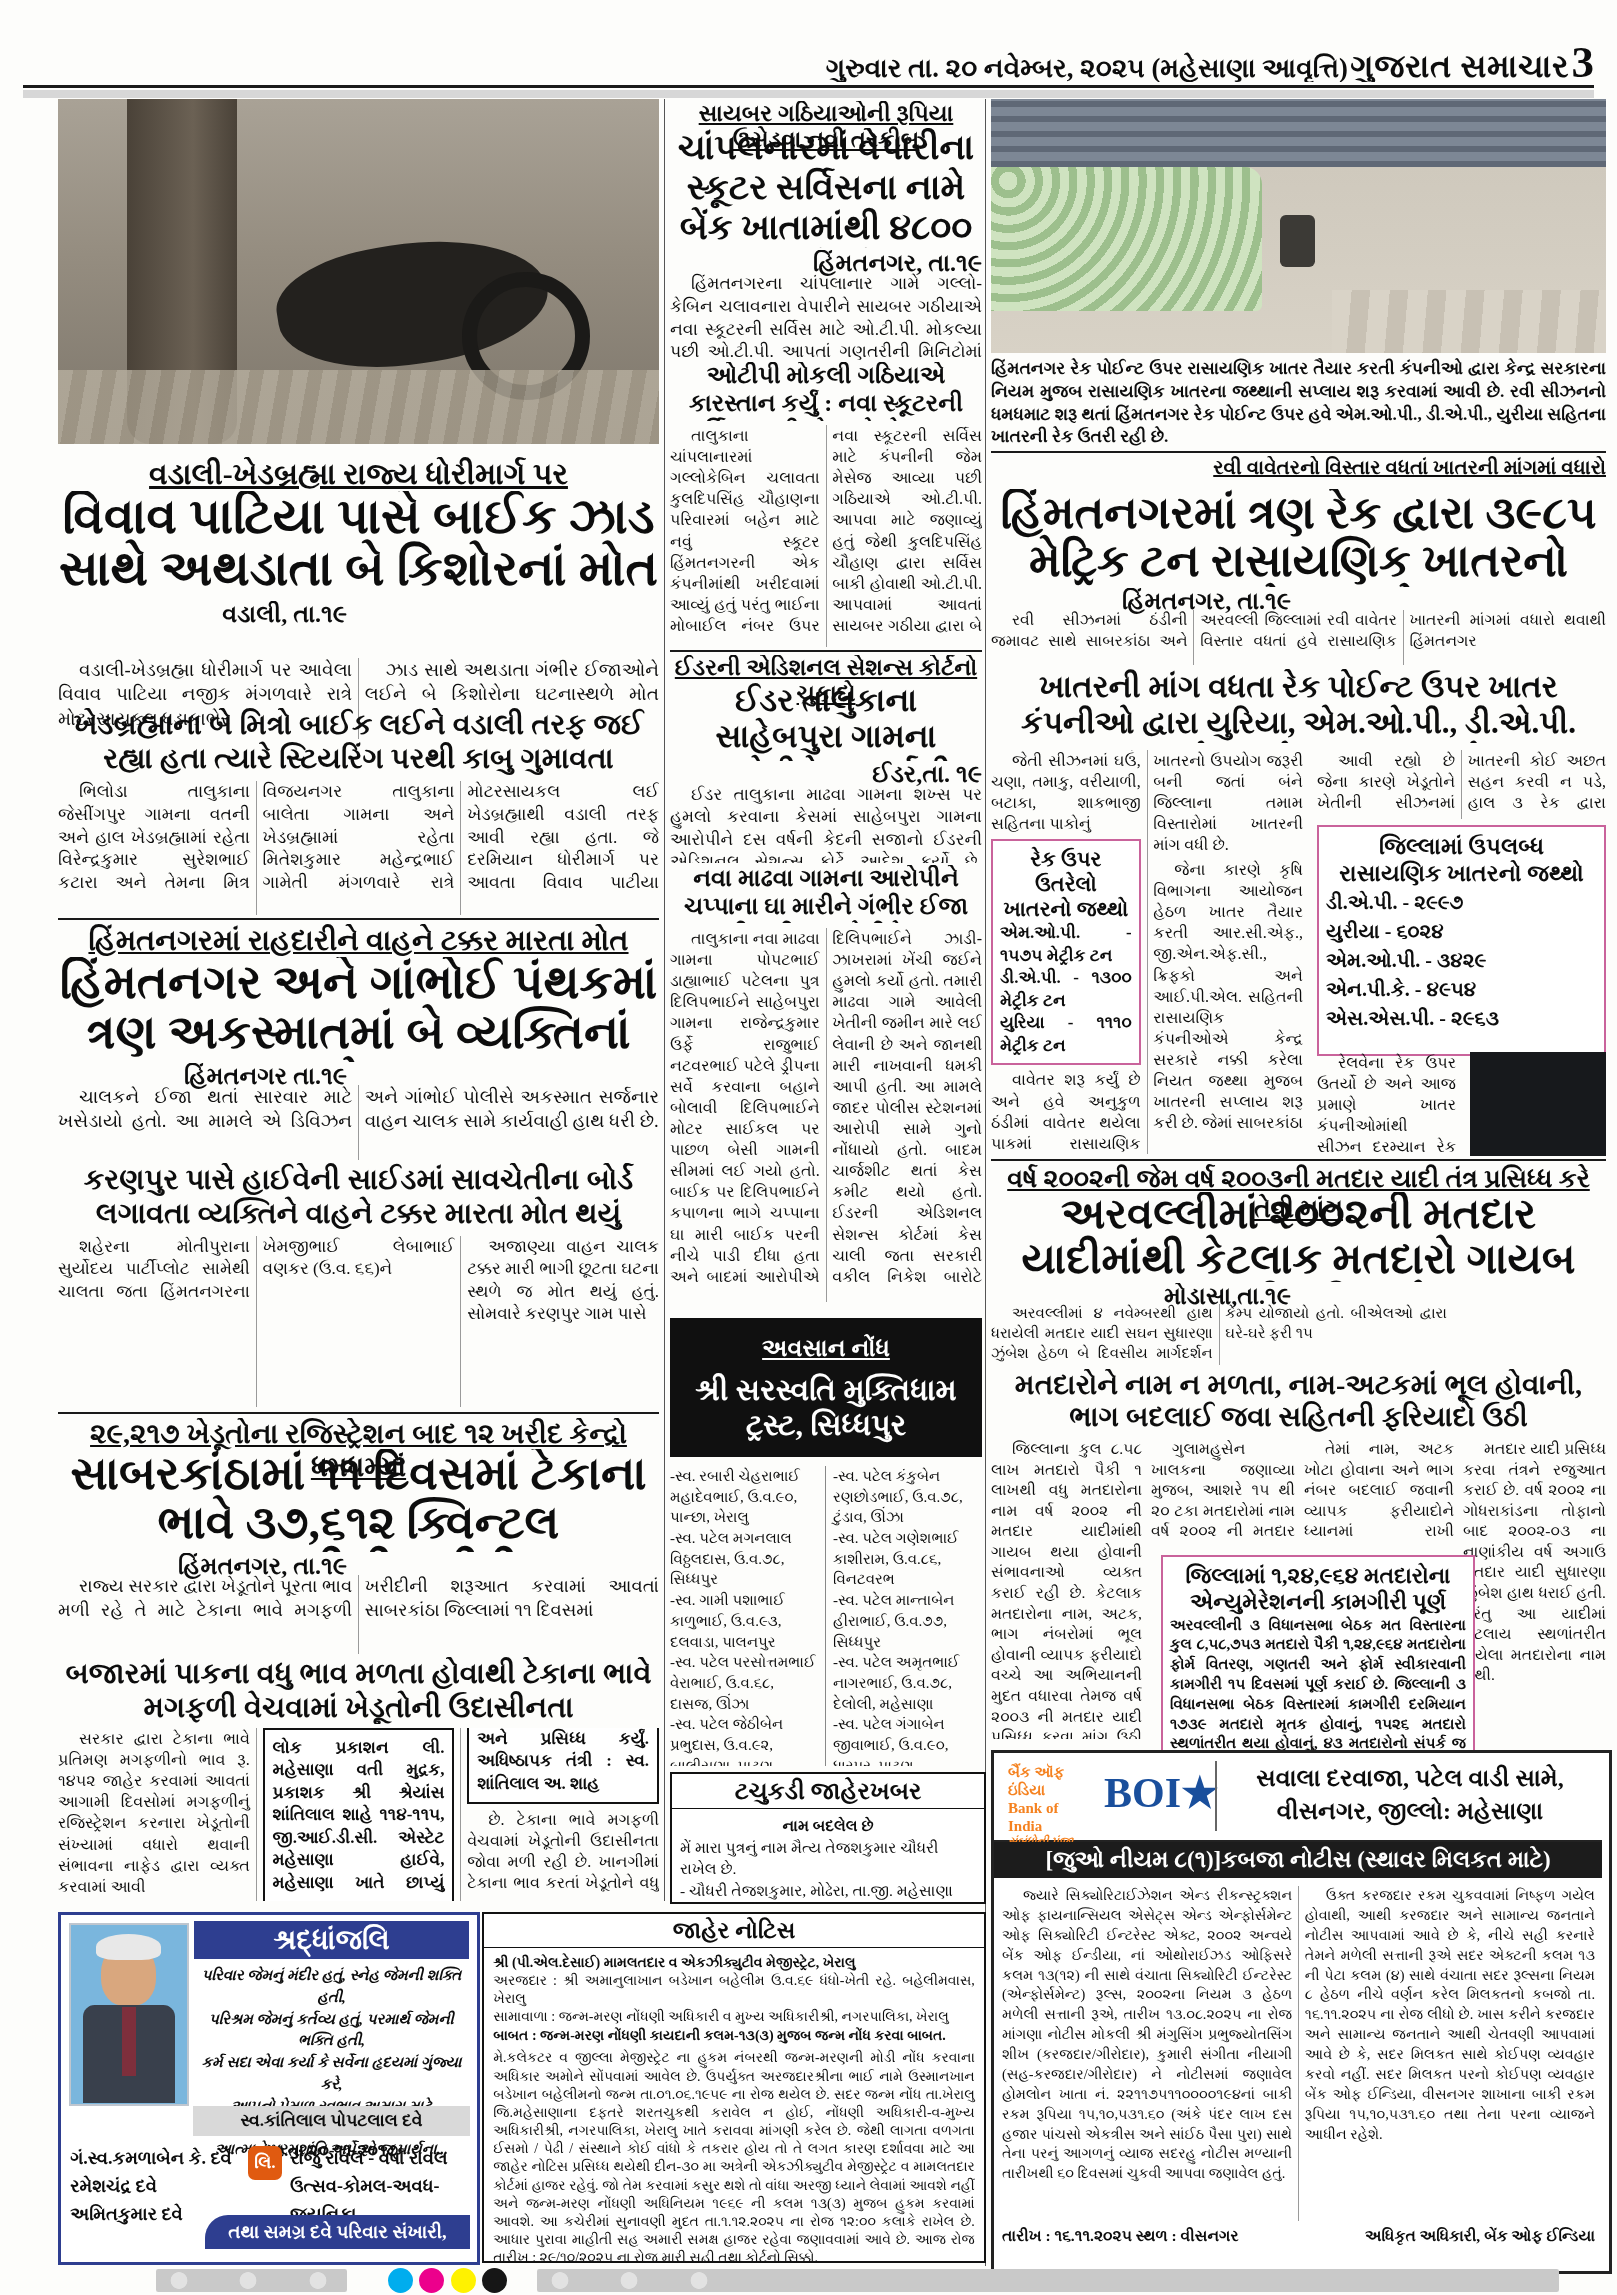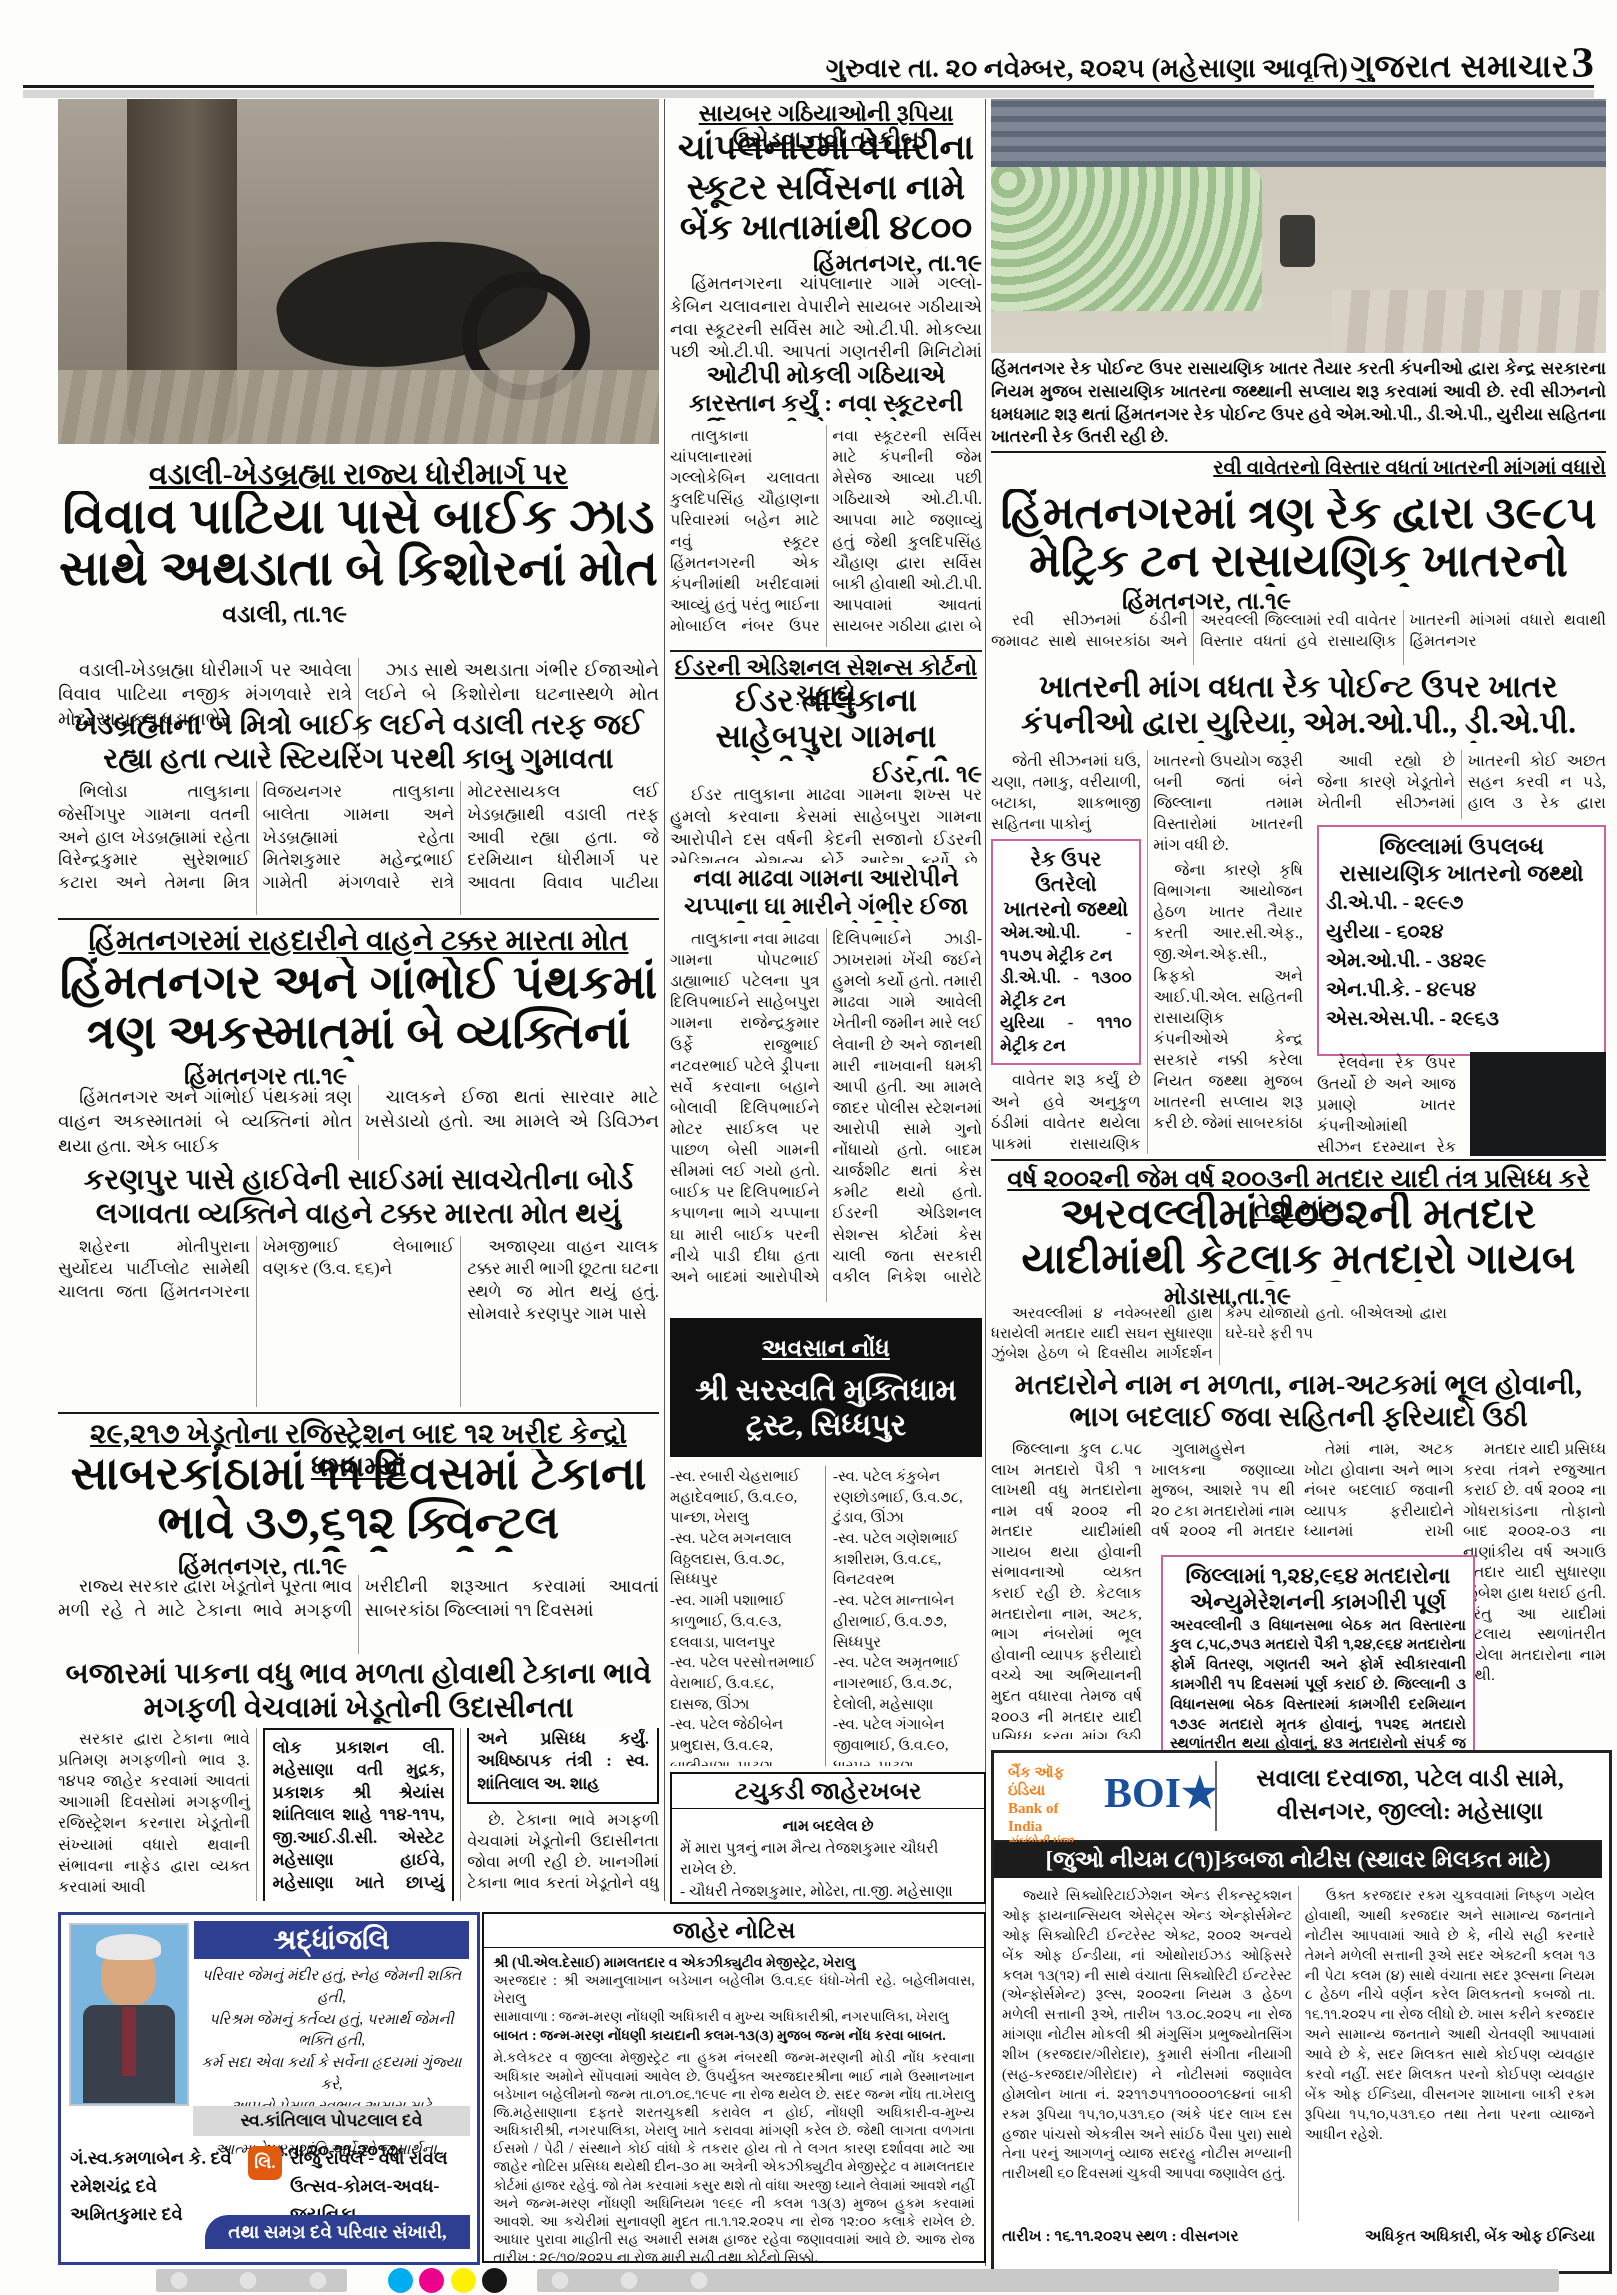--- a/index.html
+++ b/index.html
@@ -65,21 +65,20 @@
 <div class="abs bodytx c3" style="left:58px;top:781px;width:601px;height:134px;font-size:17.3px;">
   <p>ભિલોડા તાલુકાના જેસીંગપુર ગામના વતની અને હાલ ખેડબ્રહ્મામાં રહેતા વિરેન્દ્રકુમાર સુરેશભાઈ કટારા અને તેમના મિત્ર વિજયનગર તાલુકાના બાલેતા ગામના અને ખેડબ્રહ્મામાં રહેતા મિતેશકુમાર મહેન્દ્રભાઈ ગામેતી મંગળવારે રાત્રે મોટરસાયકલ લઈ ખેડબ્રહ્માથી વડાલી તરફ આવી રહ્યા હતા. જે દરમિયાન ધોરીમાર્ગ પર આવતા વિવાવ પાટીયા નજીક સ્ટેયરીંગ પરનો કાબુ ગુમાવતા મોટર સાયકલ ઝાડ સાથે ધડાકાભેર</p>
 
 </div>
 <div class="abs hr" style="left:58px;top:918px;width:601px;height:1.7px;"></div>
 
 <div class="abs kicker" style="left:58px;top:924px;width:601px;font-size:29px;">હિંમતનગરમાં રાહદારીને વાહને ટક્કર મારતા મોત</div>
 <div class="abs headline" style="left:58px;top:957px;width:601px;height:105px;font-size:47px;">હિંમતનગર અને ગાંભોઈ પંથકમાં ત્રણ અકસ્માતમાં બે વ્યક્તિનાં મોત</div>
 <div class="abs dateline" style="left:58px;top:1063px;width:289px;">હિંમતનગર તા.૧૯</div>
 <div class="abs bodytx c2" style="left:58px;top:1085px;width:601px;height:75px;font-size:18.5px;">
-  <p>હિંમતનગર અને ગાંભોઈ પંથકમાં ત્રણ વાહન અકસ્માતમાં બે વ્યક્તિનાં મોત થયા હતા. એક બાઈક</p>
   <p>ચાલકને ઈજા થતાં સારવાર માટે ખસેડાયો હતો. આ મામલે એ ડિવિઝન અને ગાંભોઈ પોલીસે અકસ્માત સર્જનાર વાહન ચાલક સામે કાર્યવાહી હાથ ધરી છે.</p>
 </div>
 <div class="abs subhead" style="left:58px;top:1163px;width:601px;height:68px;font-size:29px;">કરણપુર પાસે હાઈવેની સાઈડમાં સાવચેતીના બોર્ડ લગાવતા વ્યક્તિને વાહને ટક્કર મારતા મોત થયું</div>
 <div class="abs bodytx c3" style="left:58px;top:1236px;width:601px;height:171px;font-size:17px;">
   <p>શહેરના મોતીપુરાના સુર્યોદય પાર્ટીપ્લોટ સામેથી ચાલતા જતા હિંમતનગરના ખેમજીભાઈ લેબાભાઈ વણકર (ઉ.વ. ૬૬)ને</p>
   <p>અજાણ્યા વાહન ચાલક ટક્કર મારી ભાગી છૂટતા ઘટના સ્થળે જ મોત થયું હતું. સોમવારે કરણપુર ગામ પાસે</p>
 
 </div>
 <div class="abs hr" style="left:58px;top:1412px;width:601px;height:1.7px;"></div>
 
@@ -99,21 +98,21 @@
 </div>
 
 <div class="abs" style="left:58px;top:1912px;width:416px;height:347px;border:3.5px solid #2e3e90;background:#fff;">
   <div style="position:absolute;left:8px;top:8px;width:116px;height:179px;background:#7ab6dd;border:2.3px solid #bfc6cf;">
     <div style="position:absolute;left:30px;top:17.3px;width:55px;height:64px;background:#d9a77e;border-radius:48% 48% 42% 42%;"></div>
     <div style="position:absolute;left:25.4px;top:9.2px;width:65px;height:25.4px;background:#e8e8e8;border-radius:50% 50% 30% 30%;"></div>
     <div style="position:absolute;left:11.6px;top:80px;width:92px;height:98px;background:#39404c;border-radius:11.6px 11.6px 0 0;"></div>
     <div style="position:absolute;left:51px;top:82px;width:14px;height:69px;background:#7e2f3c;"></div>
   </div>
   <div style="position:absolute;left:133px;top:5.8px;width:275px;height:38px;background:#2e3e90;color:#fff;text-align:center;font-weight:900;font-size:28px;line-height:38px;">શ્રદ્ધાંજલિ</div>
-  <div style="position:absolute;left:132px;top:50px;width:277px;height:136px;text-align:center;font-style:italic;font-weight:normal;font-size:15px;line-height:1.45;">
+  <div style="position:absolute;left:132px;top:50px;width:277px;height:136px;text-align:center;font-style:italic;font-weight:bold;font-size:15px;line-height:1.45;">
     <div>પરિવાર જેમનું મંદીર હતું, સ્નેહ જેમની શક્તિ હતી,</div>
     <div>પરિશ્રમ જેમનું કર્તવ્ય હતું, પરમાર્થ જેમની ભક્તિ હતી,</div>
     <div>કર્મ સદા એવા કર્યા કે સર્વેના હૃદયમાં ગુંજ્યા કરે,</div>
     <div>આપનો પ્રેમાળ સ્વભાવ અમારા માટે</div>
     <div>કાયમ પ્રેરણાદાયક રહેશે. પ્રભુ આપના દિવ્ય</div>
     <div>આત્માને પરમશાંતિ અર્પે એ જ પ્રાર્થના...</div>
   </div>
   <div style="position:absolute;left:132px;top:191px;width:277px;height:30px;background:#d9d9d9;text-align:center;font-weight:bold;font-size:17.3px;line-height:30px;">સ્વ.કાંતિલાલ પોપટલાલ દવે સ્વ.તા.૨૦-૧૧-૨૦૧૭</div>
   <div style="position:absolute;left:9.2px;top:230px;width:173px;font-weight:bold;font-size:18px;line-height:1.55;">
     <div>ગં.સ્વ.કમળાબેન કે. દવે</div>

